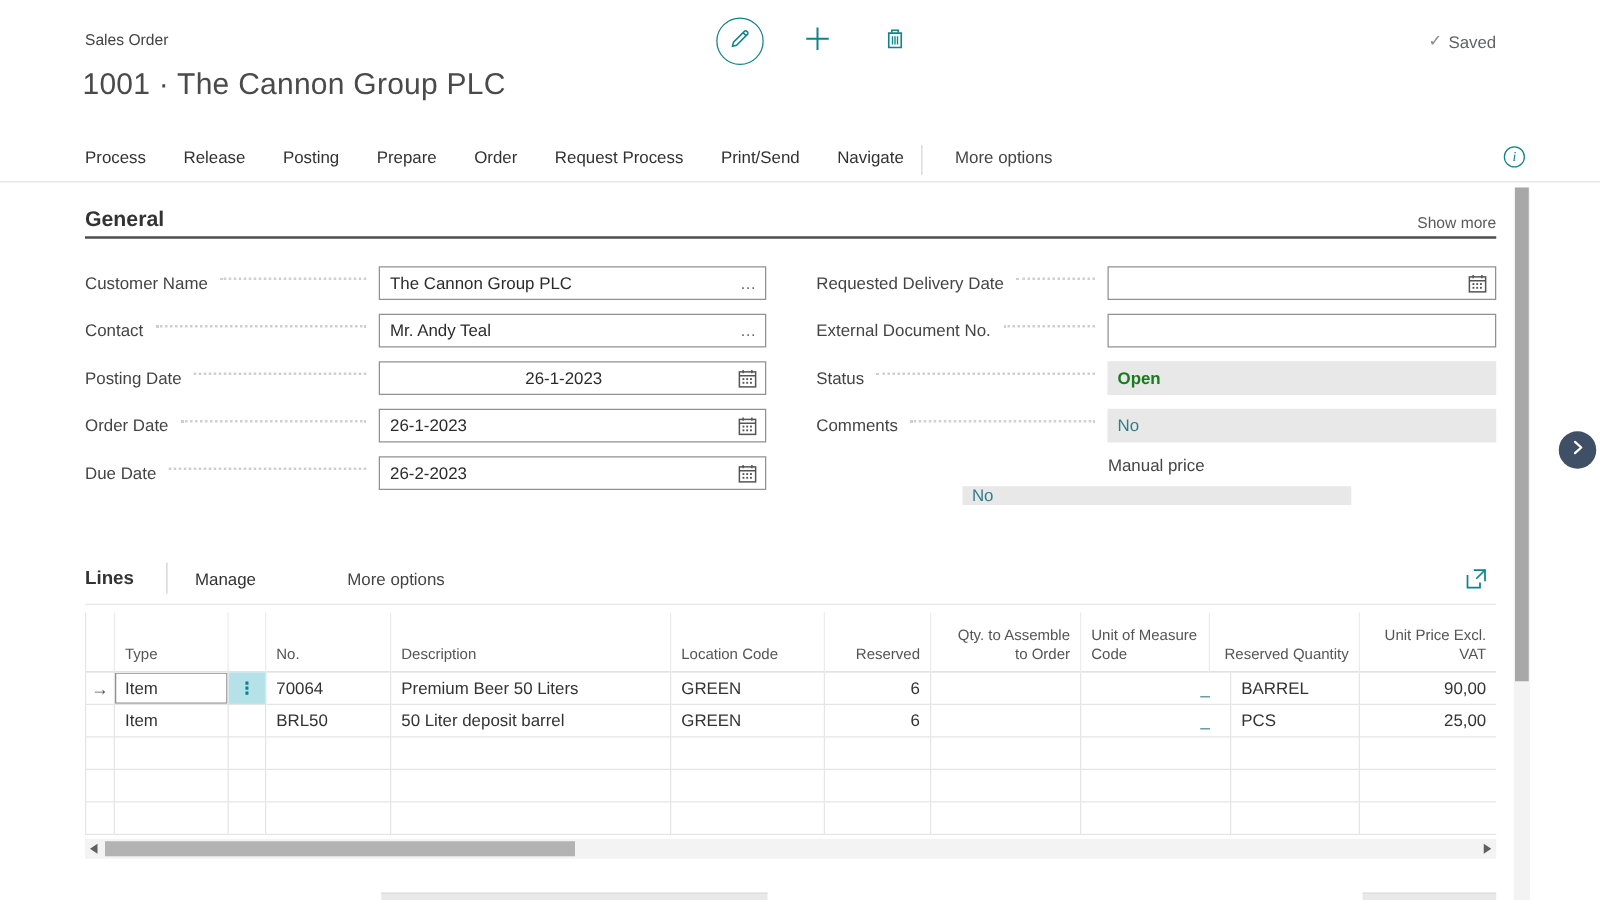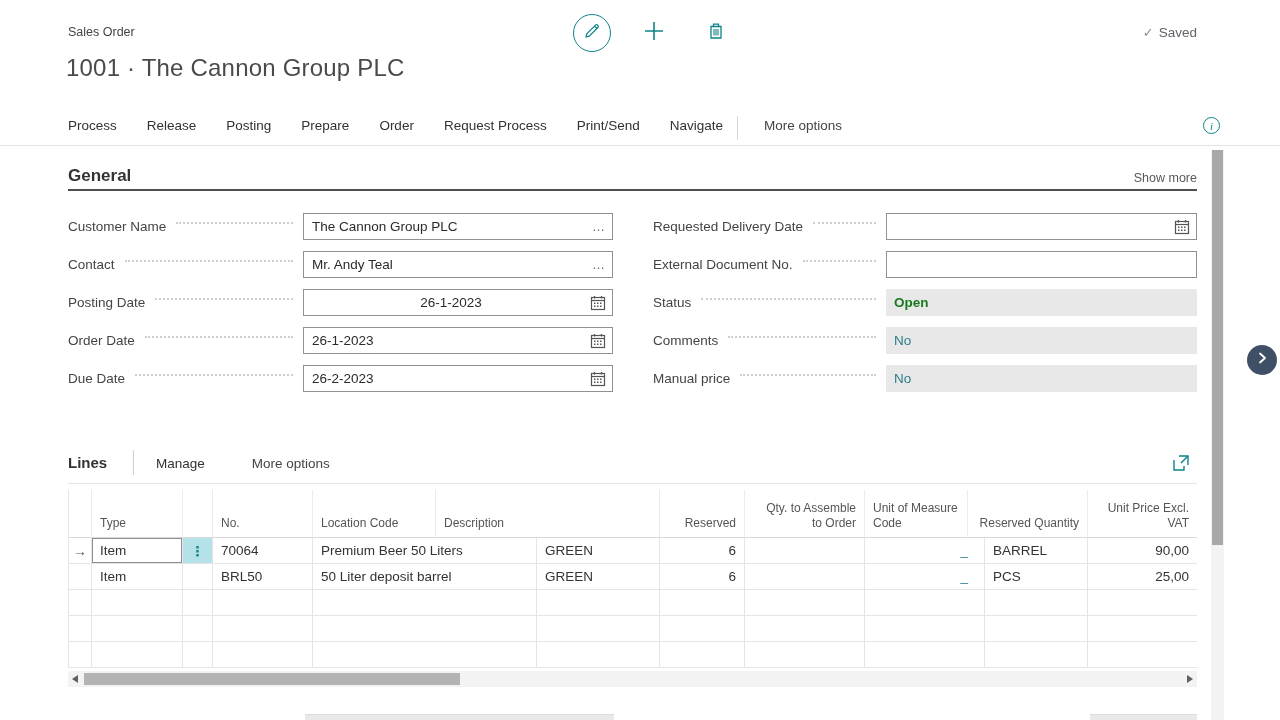--- a/index.html
+++ b/index.html
@@ -45,21 +45,21 @@
   .f-box .suffix { color:#666; font-size:13px; letter-spacing:1px; cursor:pointer; }
   .f-display { width:310px; height:27px; background:#e7e8e7; display:flex; align-items:center;
     padding:0 8px; font-size:13.5px; }
   .status-open { color:#1b7a1f; font-weight:700; }
   .val-link { color:#2e7d8a; cursor:pointer; }
   .cal-svg { cursor:pointer; flex-shrink:0; }
 
   
   .lines-title { left:68px; top:454px; font-size:15px; font-weight:700; color:#333; }
   .lines-sep { left:133px; top:450px; width:1px; height:25px; background:#cfcfcf; }
-  .lines-menu { left:156px; top:456px; display:flex; gap:47px; }
+  .lines-menu { left:156px; top:456px; display:flex; gap:73px; }
   .lines-menu .menu-item { font-size:13.5px; }
   .expand-icon { left:1171px; top:453px; width:20px; height:20px; cursor:pointer; }
   .lines-rule { left:68px; top:483px; width:1129px; height:1px; background:#e6e6e6; }
 
   
   .grid { left:68px; top:490px; width:1129px; }
   .trow { display:flex; }
   .cell { border-right:1px solid #e5e5e5; border-bottom:1px solid #e5e5e5; height:26px;
     font-size:13.5px; color:#333; display:flex; align-items:center; padding:0 8px; overflow:hidden; white-space:nowrap; }
   .hcell { border-right:1px solid #ececec; border-bottom:1px solid #d9d9d9; height:48px; font-size:12px;
@@ -258,21 +258,21 @@
     <span class="status-open">Open</span>
   </div>
 </div>
 <div class="field-row" style="left:653px;top:327px;width:544px;">
   <span class="f-label">Comments</span>
   <span class="f-leader"></span>
   <div class="f-display" style="width:311px;">
     <span class="val-link">No</span>
   </div>
 </div>
-<div class="field-row" style="left:653px;top:365px;width:544px;">
+<div class="field-row" style="left:653px;top:365px;width:544px;flex-direction:column;">
   <span class="f-label">Manual price</span>
   <span class="f-leader"></span>
   <div class="f-display" style="width:311px;">
     <span class="val-link">No</span>
   </div>
 </div>
 
 <div class="abs lines-title">Lines</div>
 <div class="abs lines-sep"></div>
 <div class="abs lines-menu">
@@ -288,22 +288,22 @@
 </div>
 <div class="abs lines-rule"></div>
 
 <div class="abs grid">
 
   <div class="trow">
     <div class="hcell c0 first-col"></div>
     <div class="hcell c1">Type</div>
     <div class="hcell c2"></div>
     <div class="hcell c3">No.</div>
+    <div class="hcell c4">Description</div>
     <div class="hcell c5">Location Code</div>
-    <div class="hcell c4">Description</div>
     <div class="hcell c6 hnum">Reserved</div>
     <div class="hcell c7 hnum">Qty. to Assemble to Order</div>
     <div class="hcell c9">Unit of Measure Code</div>
     <div class="hcell c8 hnum">Reserved Quantity</div>
     <div class="hcell c10 hnum">Unit Price Excl. VAT</div>
   </div>
 
   <div class="trow">
     <div class="cell c0 first-col">
         <span class="row-arrow">→</span>

